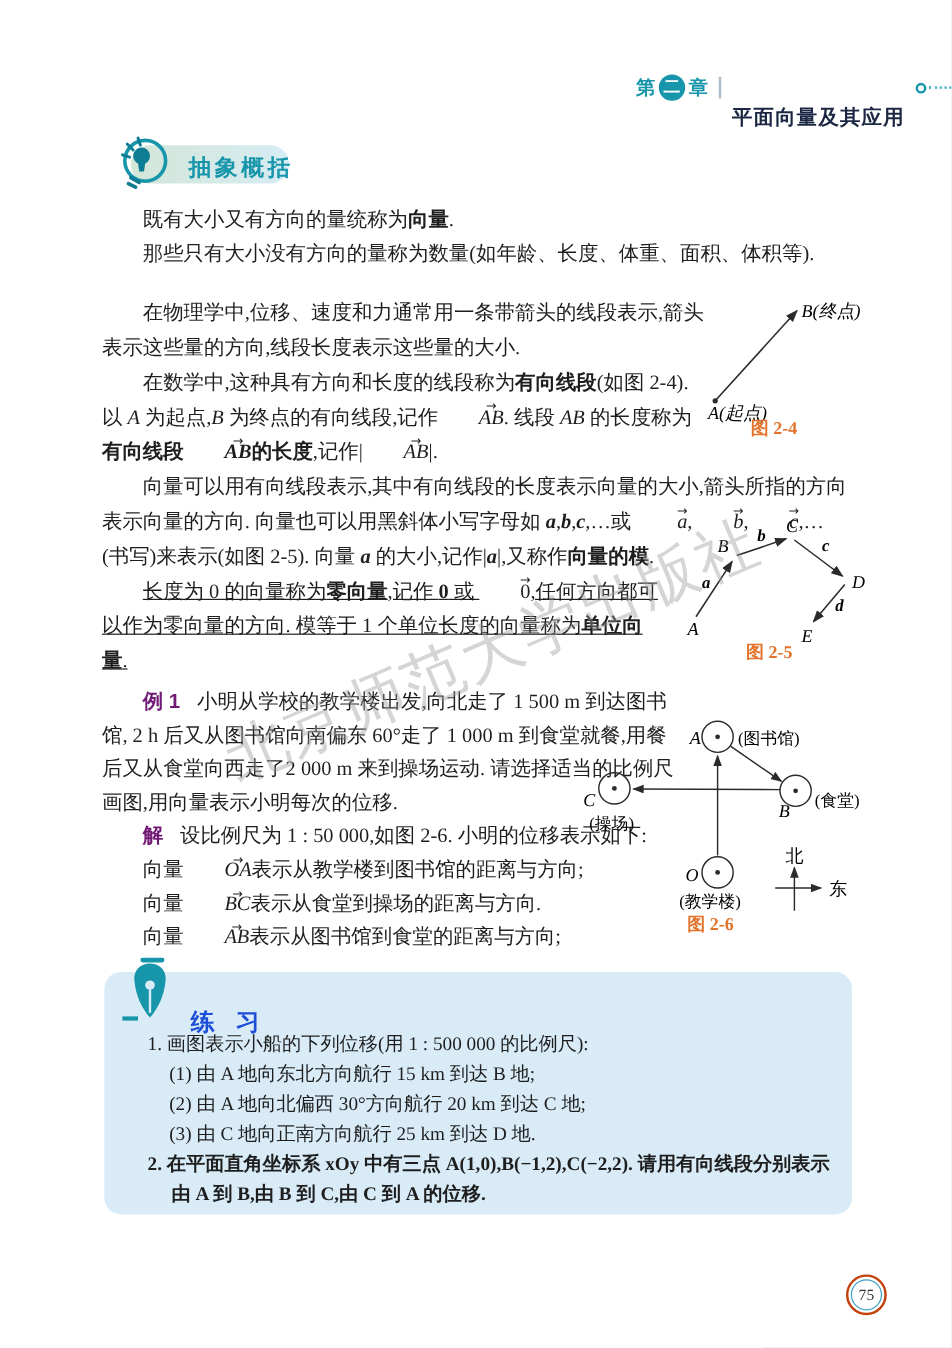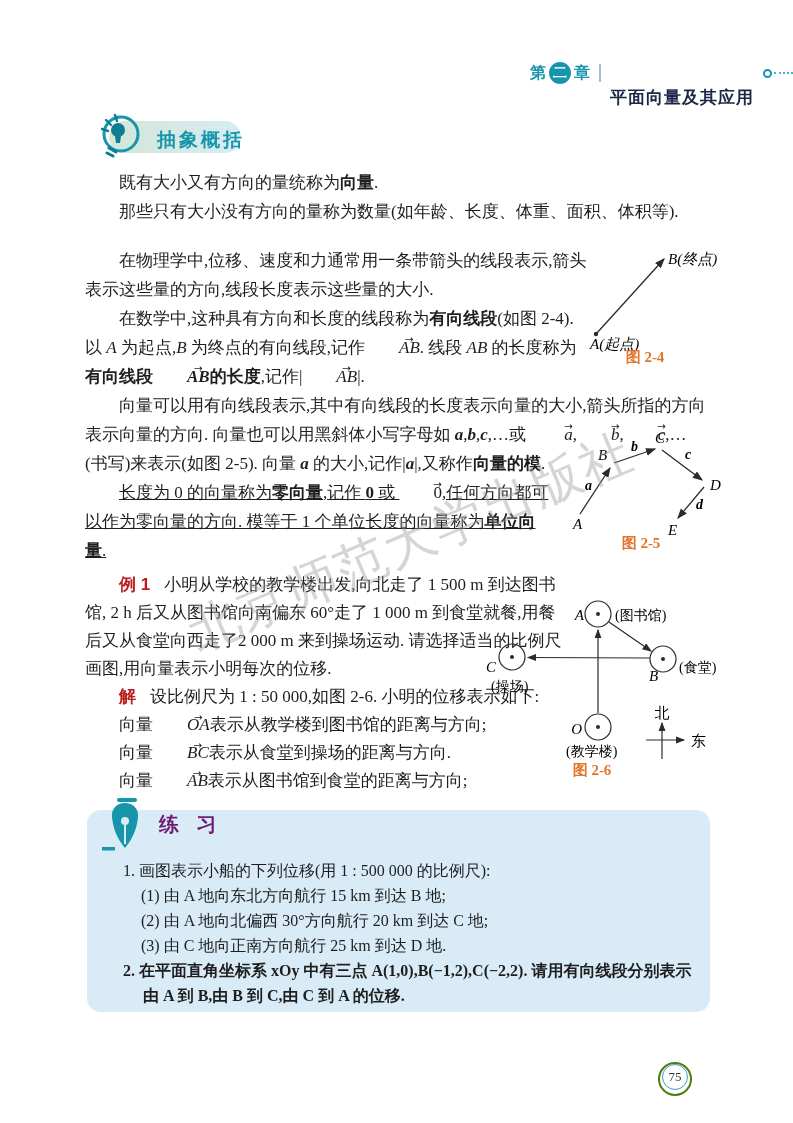--- a/index.html
+++ b/index.html
@@ -34,21 +34,21 @@
   .content p { margin:0; }
   .indent { text-indent:2em; }
   .sec { position:relative; }
   .sec-fig4 { margin-top:20px; }
   .narrow1 { width:505px; }
   .p5 { line-height:29px; }
   .narrow2 { width:470px; line-height:29px;text-decoration:underline; }
   .example { position:relative; margin-top:6px; line-height:28px; }
   .ex-body { width:487px; }
   .ex-sol { width:487px; }
-  .ex-label { color:#b91c1c; font-weight:700; margin-right:14px; font-family:"Liberation Sans","DejaVu Sans",sans-serif; }
+  .ex-label { color:#701a75; font-weight:700; margin-right:14px; font-family:"Liberation Sans","DejaVu Sans",sans-serif; }
   .sol-line { text-indent:2em; }
 
   .term { font-weight:700; font-family:"Liberation Sans","DejaVu Sans",sans-serif; }
   i.var { font-family:"Liberation Serif",serif; }
   .bivec { font-weight:700; font-style:italic; }
   .vec { position:relative; display:inline-block; font-style:italic; line-height:inherit; }
   .vec.upright { font-style:normal; }
   .vec.bold { font-weight:700; }
   .vec::after { content:"→"; position:absolute; left:50%; transform:translateX(-50%);
     top:-0.78em; font-size:0.62em; font-style:normal; font-weight:400;
@@ -59,30 +59,30 @@
   .fig2-4 { left:503px; top:2px; }
   .fig2-5 { left:480px; top:-46px; }
   .fig2-6 { left:378px; top:11px; }
   .fig svg text { font-family:"Liberation Serif","DejaVu Serif",serif; }
   .fig-caption-text { fill:#e2742c; font-weight:700; font-family:"Liberation Sans","DejaVu Sans",sans-serif; }
 
   
   .practice { position:absolute; left:87px; top:810px; width:623px; height:202px;
     background:#d8ebf7; border-radius:14px; z-index:1; }
   .practice-icon { position:absolute; top:-12px; left:14px; }
-  .practice-title { position:absolute; top:1px; left:72px; font:700 20px "Liberation Sans","DejaVu Sans",sans-serif;
-    color:#701a75; letter-spacing:6px; white-space:nowrap; }
+  .practice-title { position:absolute; top:28px; left:72px; font:700 20px "Liberation Sans","DejaVu Sans",sans-serif;
+    color:#1d4ed8; letter-spacing:6px; white-space:nowrap; }
   .practice-body { position:absolute; top:48px; left:36px; right:18px; font-size:16px; line-height:25px; }
   .practice-body p { margin:0; }
   .q-sub { padding-left:18px; }
   .q-hang { padding-left:20px; text-indent:-20px;font-weight:bold; }
 
   
-  .page-num { position:absolute; left:658px; top:1062px; width:30px; height:30px;
-    border:2px solid #4d7c0f; border-radius:50%; display:flex; justify-content:center; }
+  .page-num { position:absolute; left:705px; top:1062px; width:30px; height:30px;
+    border:2px solid #c2410c; border-radius:50%; display:flex; align-items:center; justify-content:center; }
   .page-num-inner { width:24px; height:24px; border:1px solid #3e9ec4; border-radius:50%;
     display:flex; align-items:center; justify-content:center; font-size:13px; color:#333; }
 
   
   .watermark { position:absolute; left:178px; top:604px; transform:rotate(-23deg); transform-origin:0 0;
     font-size:51px; color:#9c9c9c; opacity:0.42; letter-spacing:2px; white-space:nowrap;
     z-index:6; pointer-events:none; font-family:"Liberation Serif","DejaVu Serif",serif; }
 </style>
 </head>
 <body>

